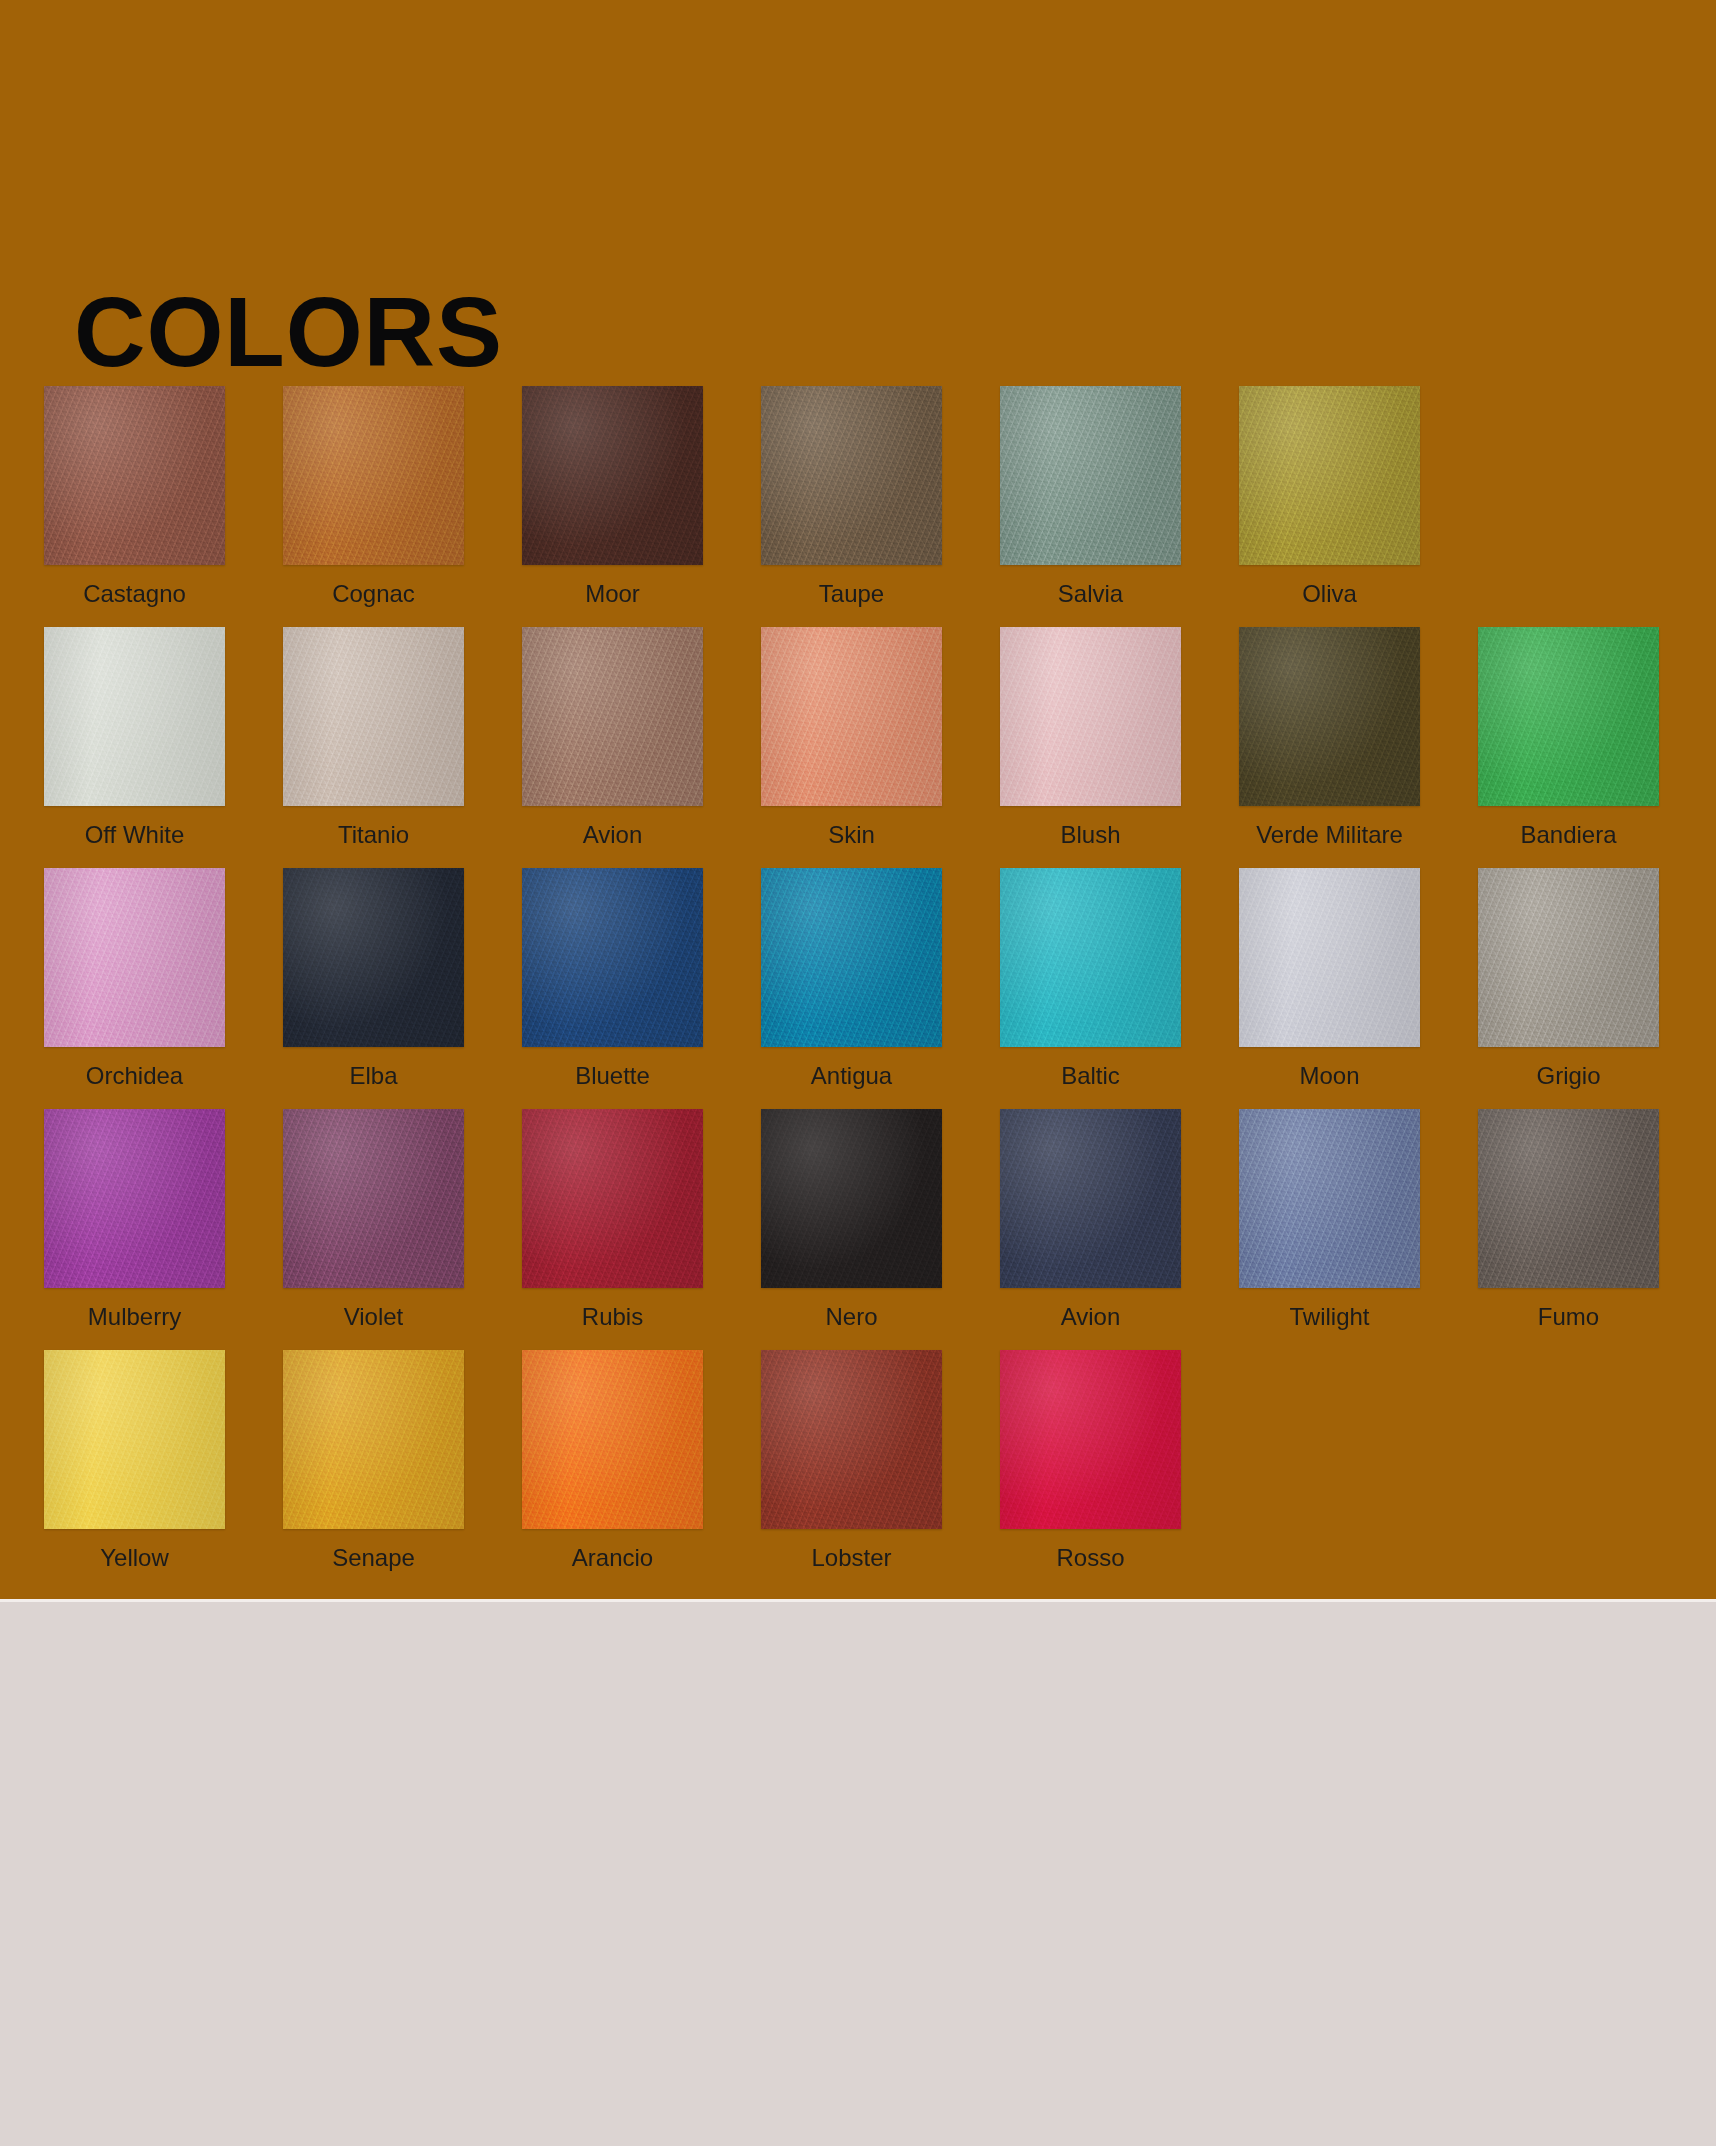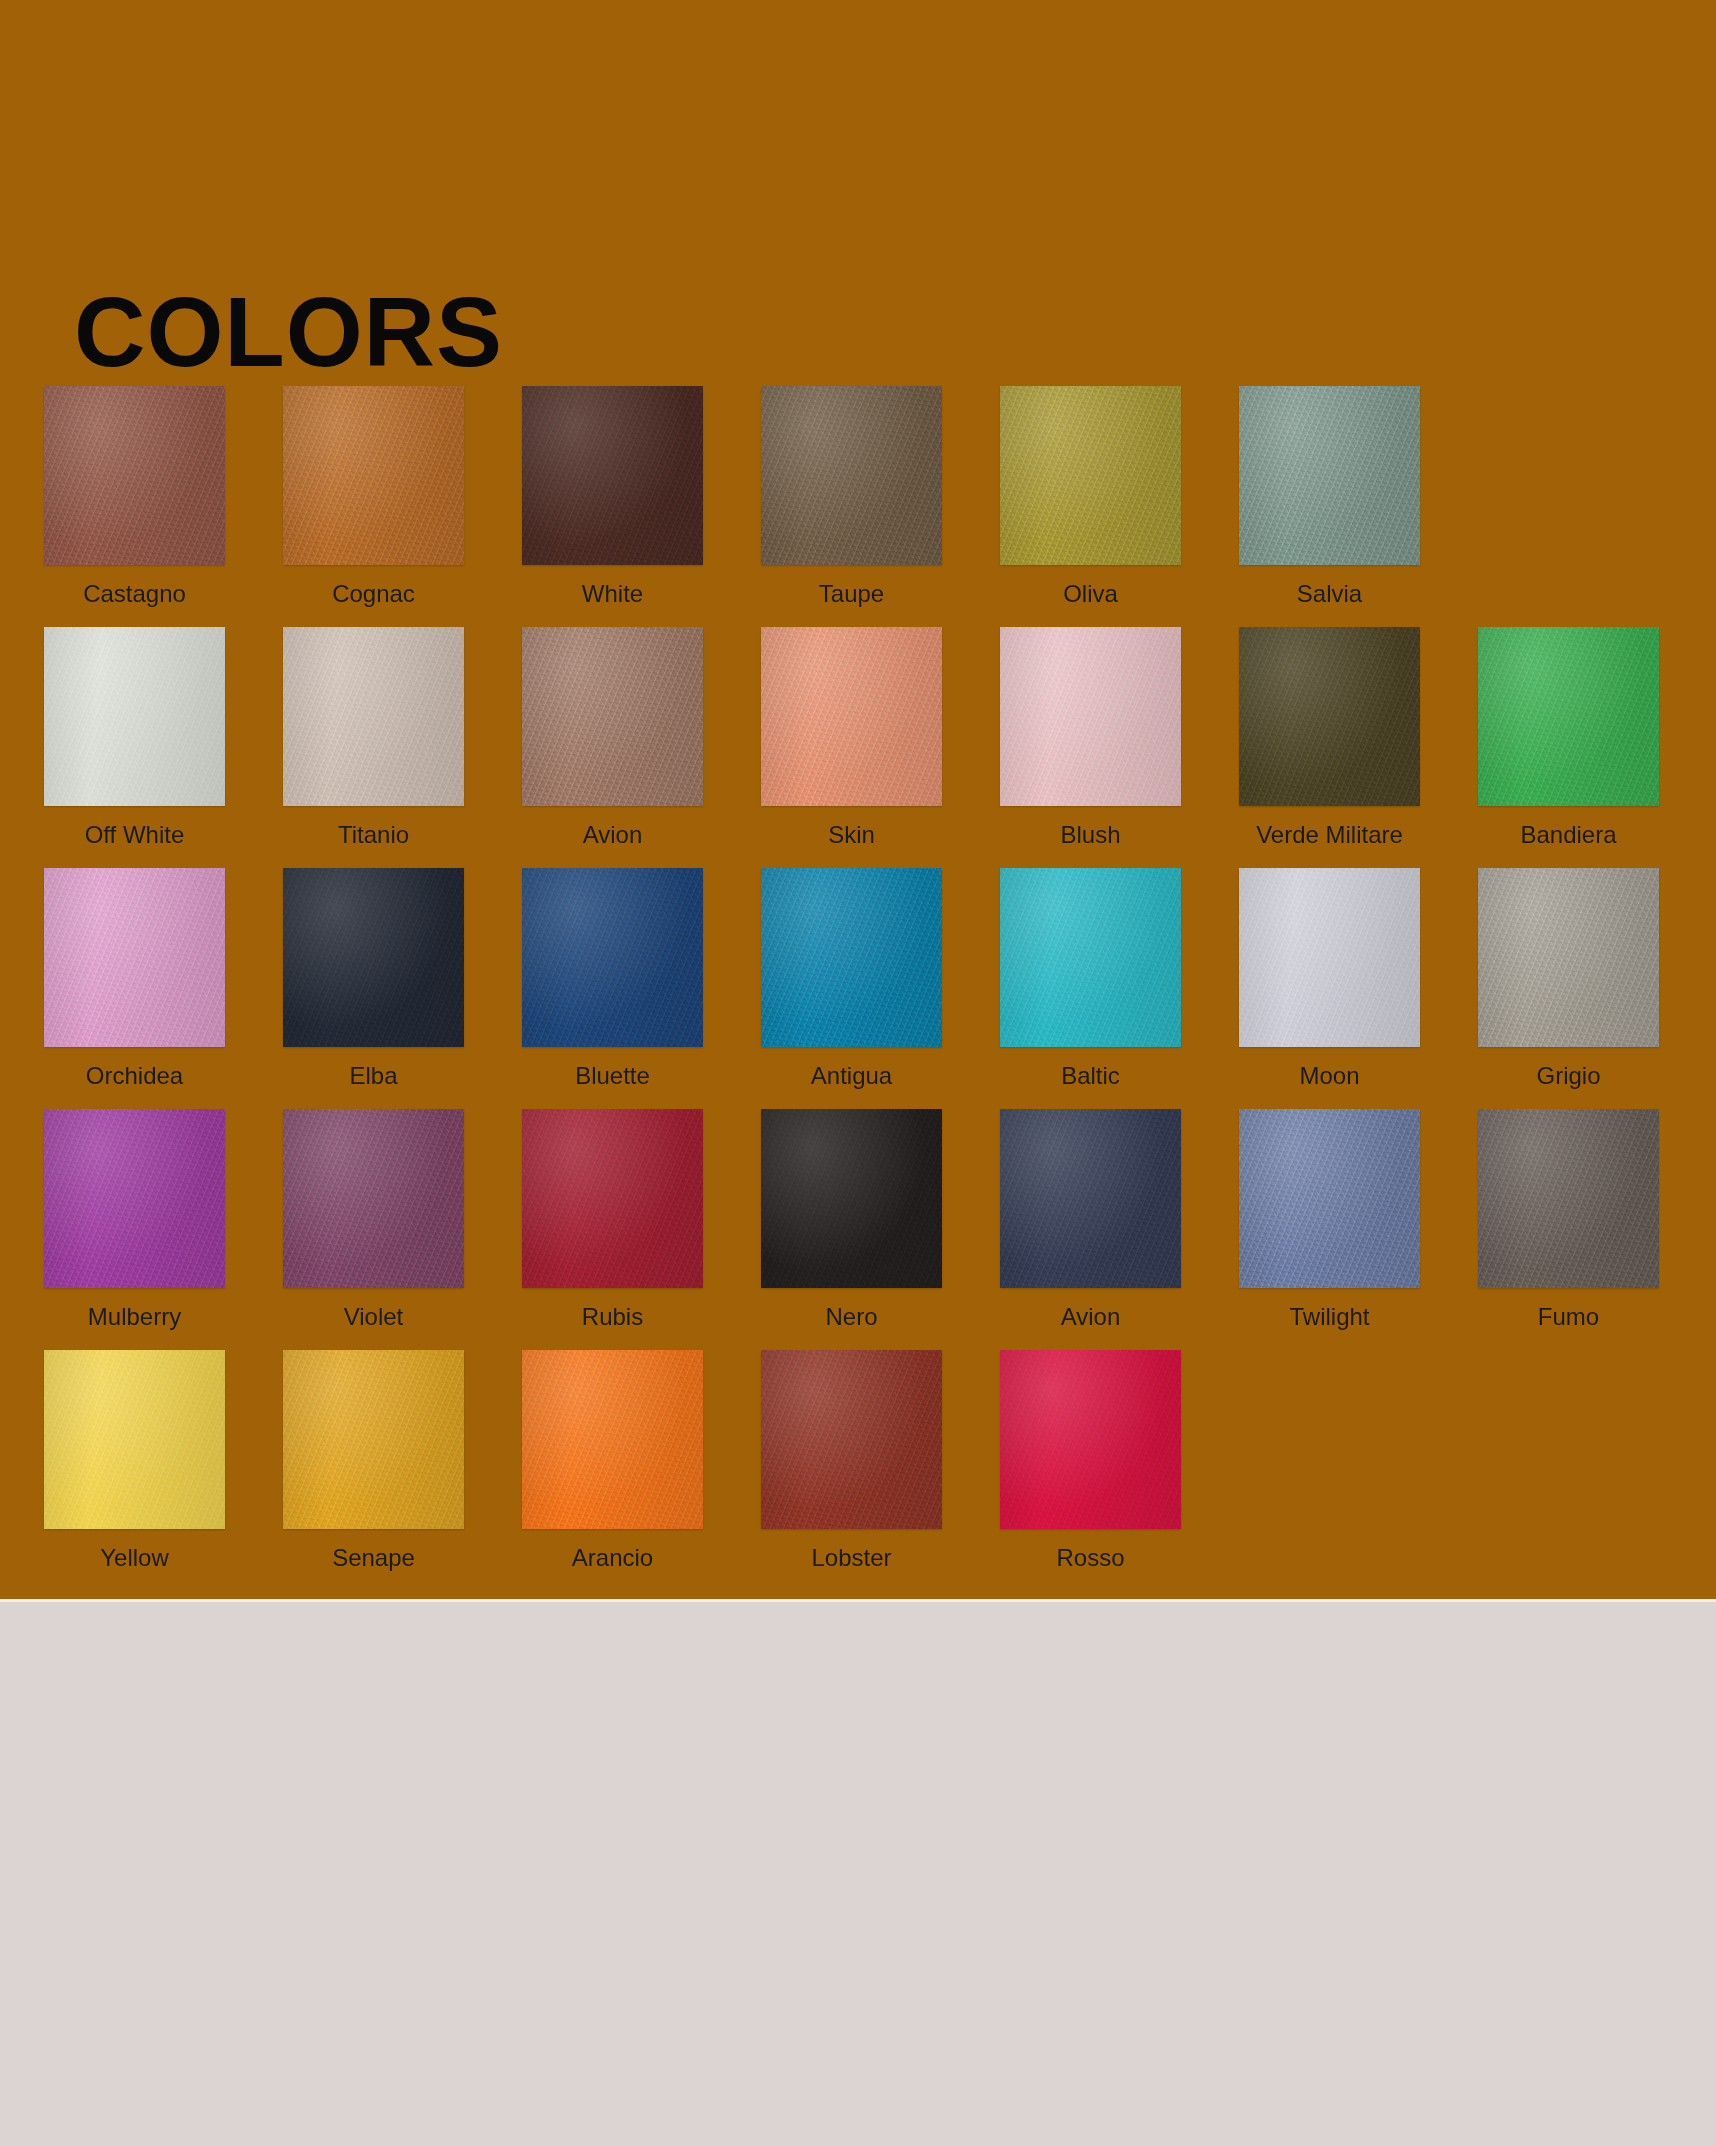--- a/index.html
+++ b/index.html
@@ -102,34 +102,34 @@
         <div class="swatch-cell">
           <div class="swatch" style="background: rgb(142, 85, 70);"></div>
           <div class="swatch-label">Castagno</div>
         </div>
         <div class="swatch-cell">
           <div class="swatch" style="background: rgb(181, 105, 42);"></div>
           <div class="swatch-label">Cognac</div>
         </div>
         <div class="swatch-cell">
           <div class="swatch" style="background: rgb(74, 42, 35);"></div>
-          <div class="swatch-label">White</div>
+          <div class="swatch-label">Moor</div>
         </div>
         <div class="swatch-cell">
           <div class="swatch" style="background: rgb(110, 91, 70);"></div>
           <div class="swatch-label">Taupe</div>
         </div>
         <div class="swatch-cell">
+          <div class="swatch" style="background: rgb(123, 148, 137);"></div>
+          <div class="swatch-label">Salvia</div>
+        </div>
+        <div class="swatch-cell">
           <div class="swatch" style="background: rgb(164, 148, 52);"></div>
           <div class="swatch-label">Oliva</div>
         </div>
-        <div class="swatch-cell">
-          <div class="swatch" style="background: rgb(123, 148, 137);"></div>
-          <div class="swatch-label">Salvia</div>
-        </div>
       </div>
       <div class="color-row">
         <div class="swatch-cell">
           <div class="swatch" style="background: rgb(217, 221, 213);"></div>
           <div class="swatch-label">Off White</div>
         </div>
         <div class="swatch-cell">
           <div class="swatch" style="background: rgb(203, 188, 177);"></div>
           <div class="swatch-label">Titanio</div>
         </div>

